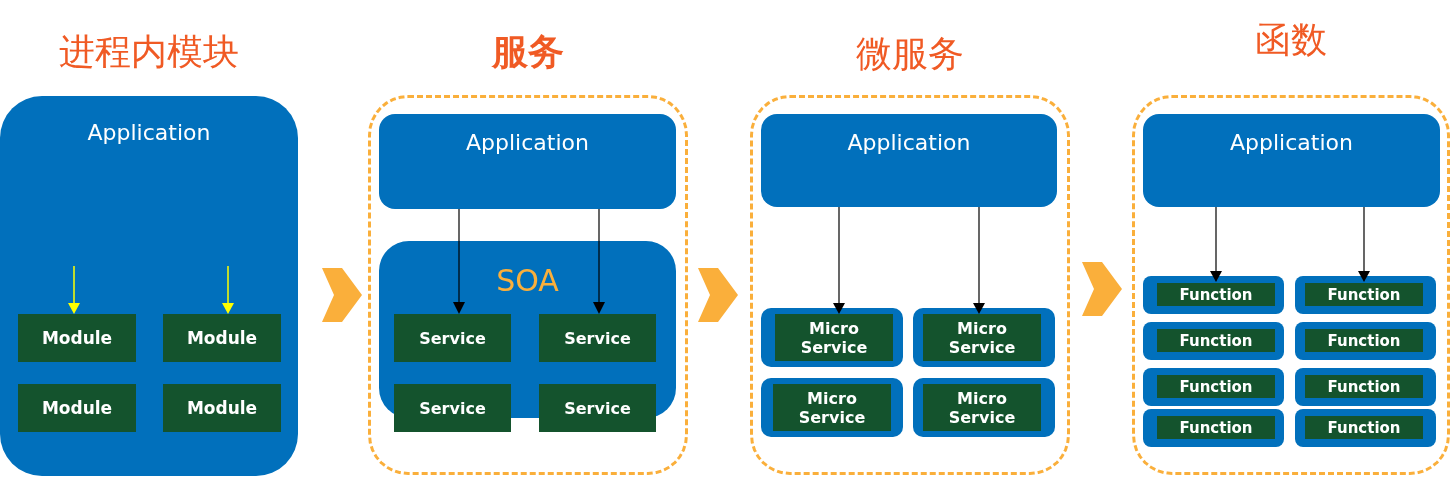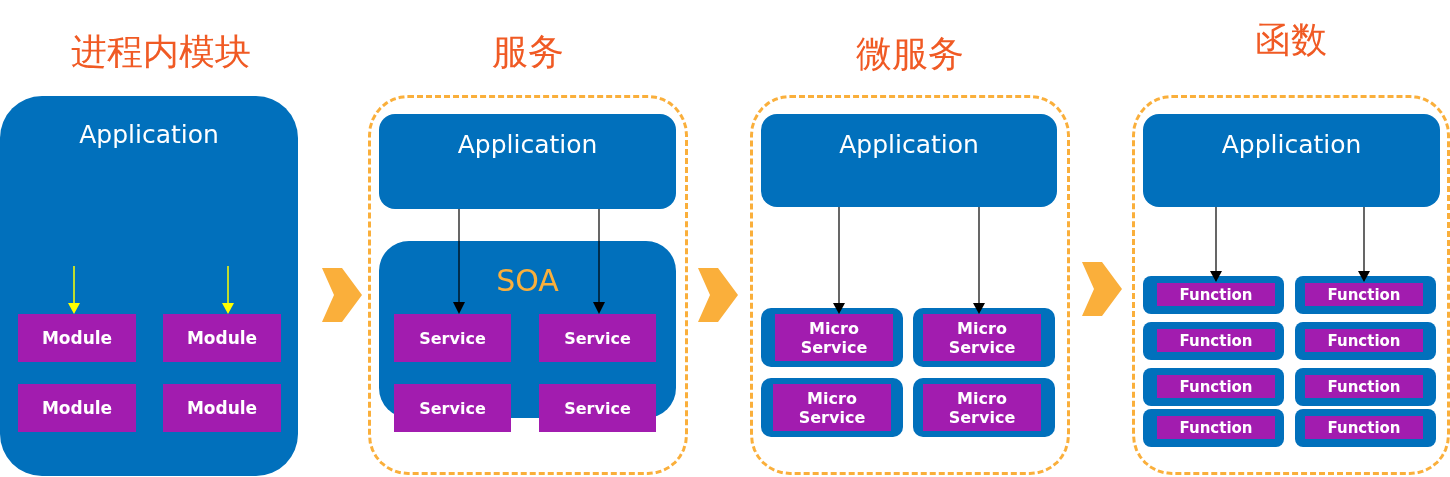--- a/index.html
+++ b/index.html
@@ -1,30 +1,30 @@
 <!DOCTYPE html>
 <html><head>
 <meta charset="utf-8">
 <style>
   html, body { margin:0; padding:0; background:#ffffff; }
   body { width:1450px; height:477px; position:relative; overflow:hidden;
          font-family:"DejaVu Sans","Liberation Sans",sans-serif; }
   .abs { position:absolute; box-sizing:border-box; }
   .title { color:#f05a24; font-size:36px; text-align:center; line-height:44px; }
   .blue { background:#0170bc; }
-  .app-label { color:#ffffff; font-size:25px; text-align:center; }
-  .orange { background:#a21caf; color:#ffffff; display:flex; align-items:center; justify-content:center; text-align:center; font-weight:bold; }
+  .app-label { color:#ffffff; font-size:22px; text-align:center; }
+  .orange { background:#14532d; color:#ffffff; display:flex; align-items:center; justify-content:center; text-align:center; font-weight:bold; }
   .dashed { border:3px dashed #faaf3b; border-radius:40px; }
   svg.ov { position:absolute; left:0; top:0; pointer-events:none; }
 </style>
 </head>
 <body>
 
-<div class="abs title" style="left:16px;top:30px;width:290px;">进程内模块</div>
-<div class="abs title" style="left:368px;top:30px;width:320px;">服务</div>
+<div class="abs title" style="left:4px;top:30px;width:290px;">进程内模块</div>
+<div class="abs title" style="left:368px;top:30px;width:320px;font-weight:bold;">服务</div>
 <div class="abs title" style="left:750px;top:32px;width:320px;">微服务</div>
 <div class="abs title" style="left:1132px;top:18px;width:318px;">函数</div>
 
 <div class="abs blue" style="left:0;top:96px;width:298px;height:380px;border-radius:42px;">
   <div class="abs app-label" style="left:0;top:24px;width:298px;">Application</div>
 </div>
 <div class="abs orange" style="left:18px;top:314px;width:118px;height:48px;font-size:17px;">Module</div>
 <div class="abs orange" style="left:163px;top:314px;width:118px;height:48px;font-size:17px;">Module</div>
 <div class="abs orange" style="left:18px;top:384px;width:118px;height:48px;font-size:17px;">Module</div>
 <div class="abs orange" style="left:163px;top:384px;width:118px;height:48px;font-size:17px;">Module</div>

